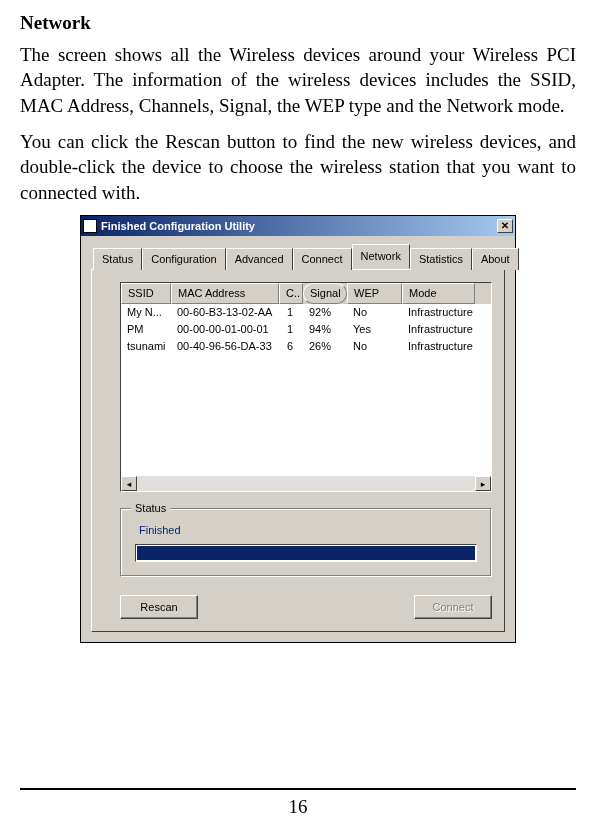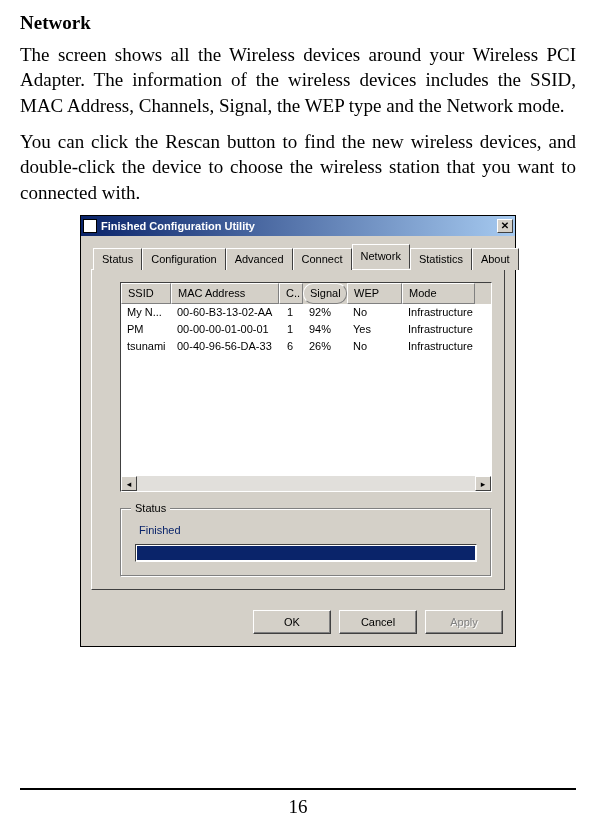--- a/index.html
+++ b/index.html
@@ -231,26 +231,25 @@
       </div>
 
       <div class="groupbox">
         <div class="groupbox-legend">Status</div>
         <div class="status-text">Finished</div>
         <div class="progress">
           <div class="progress-fill"></div>
         </div>
       </div>
 
+      <div class="btnrow" style="justify-content:space-between;">
+        <div class="winbtn">Rescan</div>
+        <div class="winbtn disabled">Connect</div>
+      </div>
 
     </div>
   </div>
 
-  <div class="dlg-buttons">
-    <div class="winbtn">OK</div>
-    <div class="winbtn">Cancel</div>
-    <div class="winbtn disabled">Apply</div>
-  </div>
 </div>
 
 <div class="page-footer">
   <span>16</span>
 </div>
 
 </body></html>

